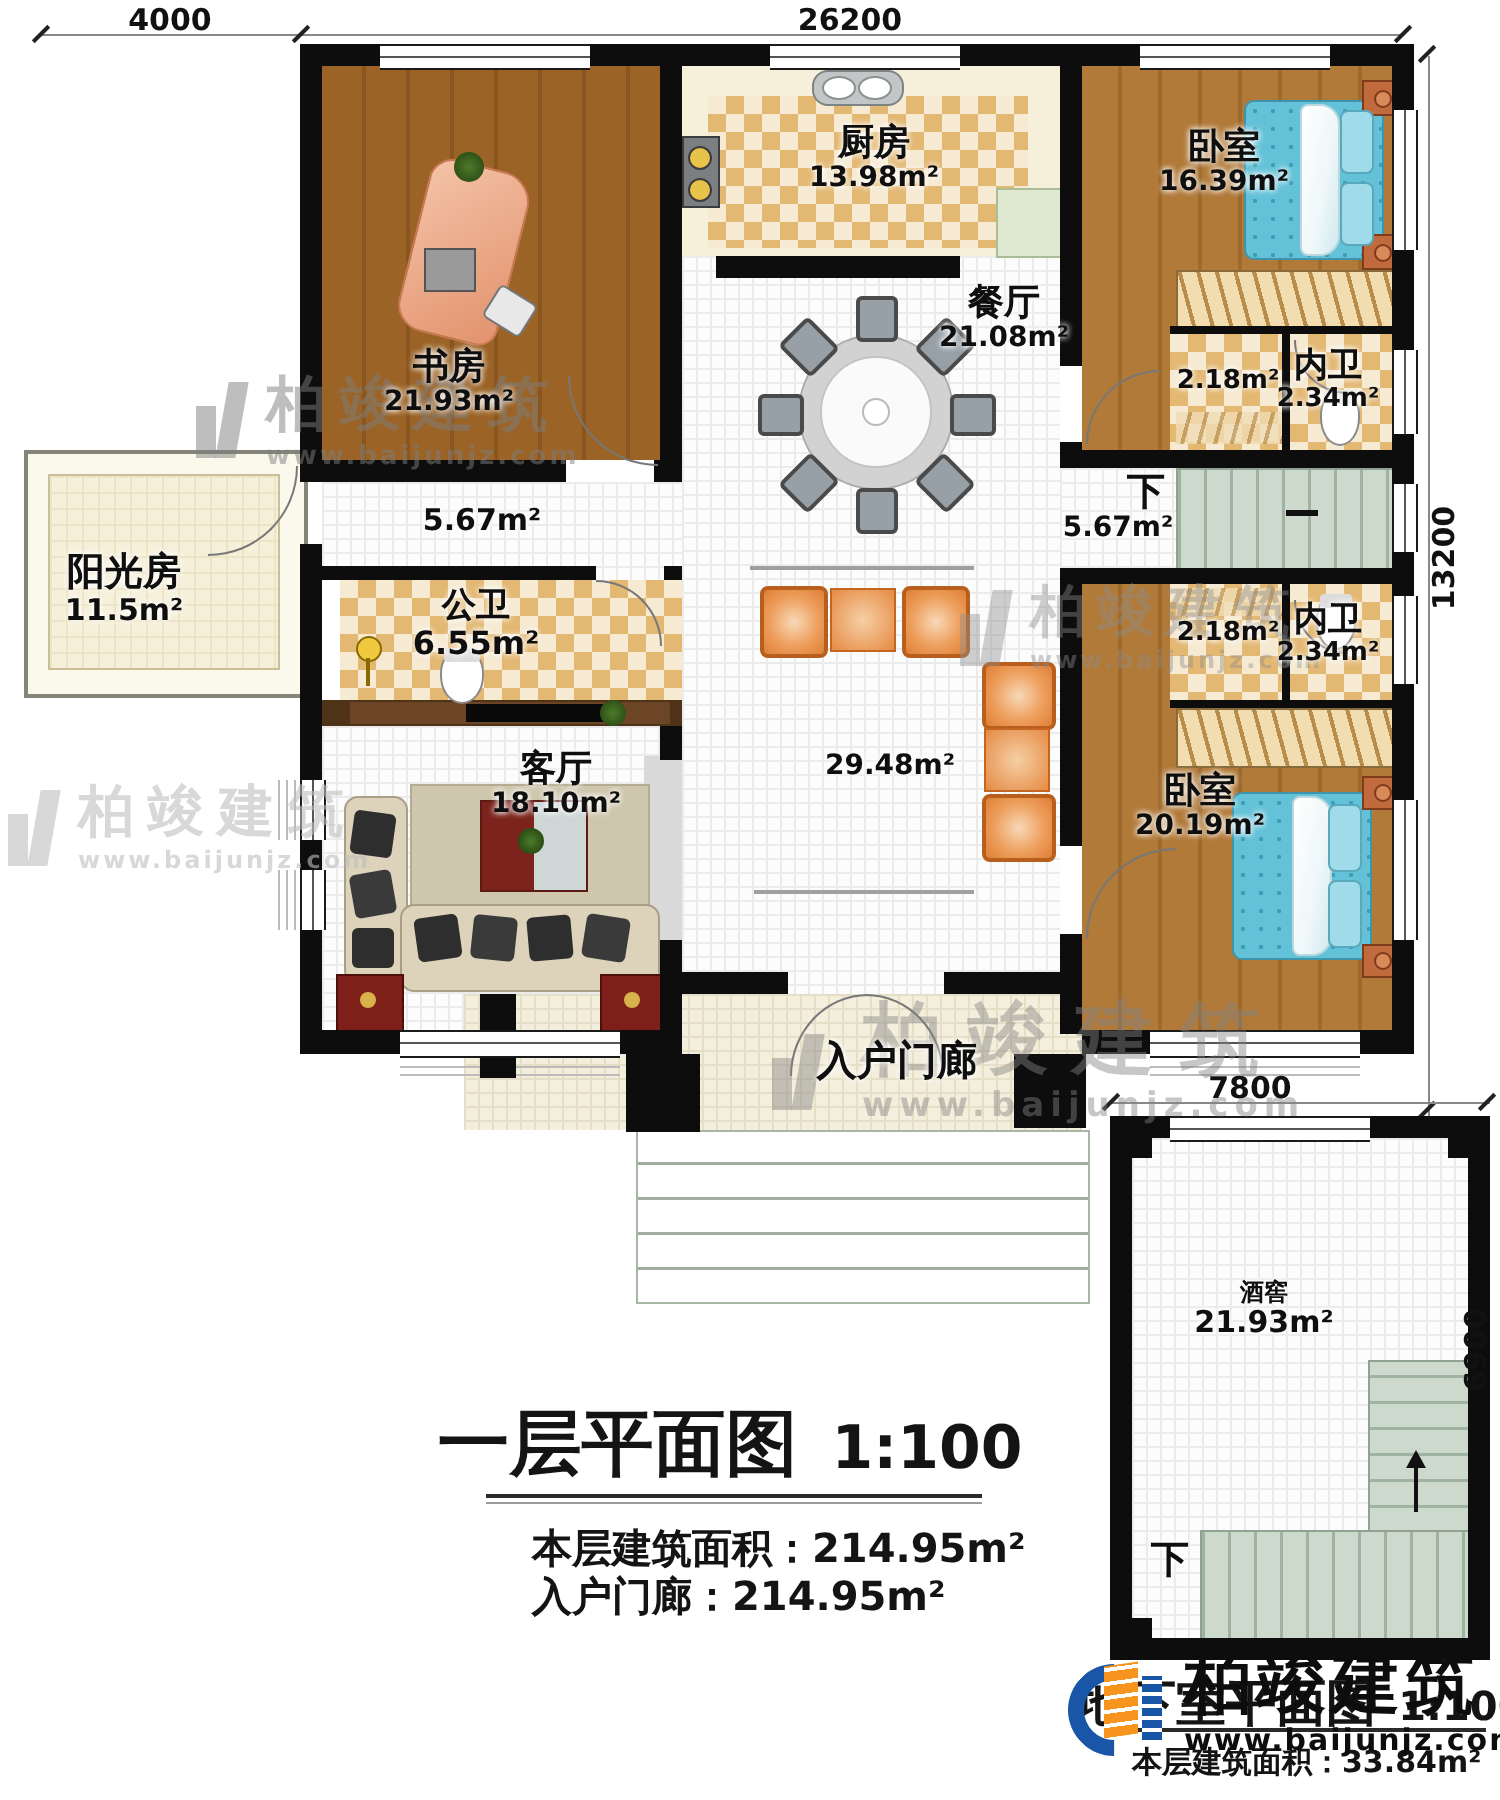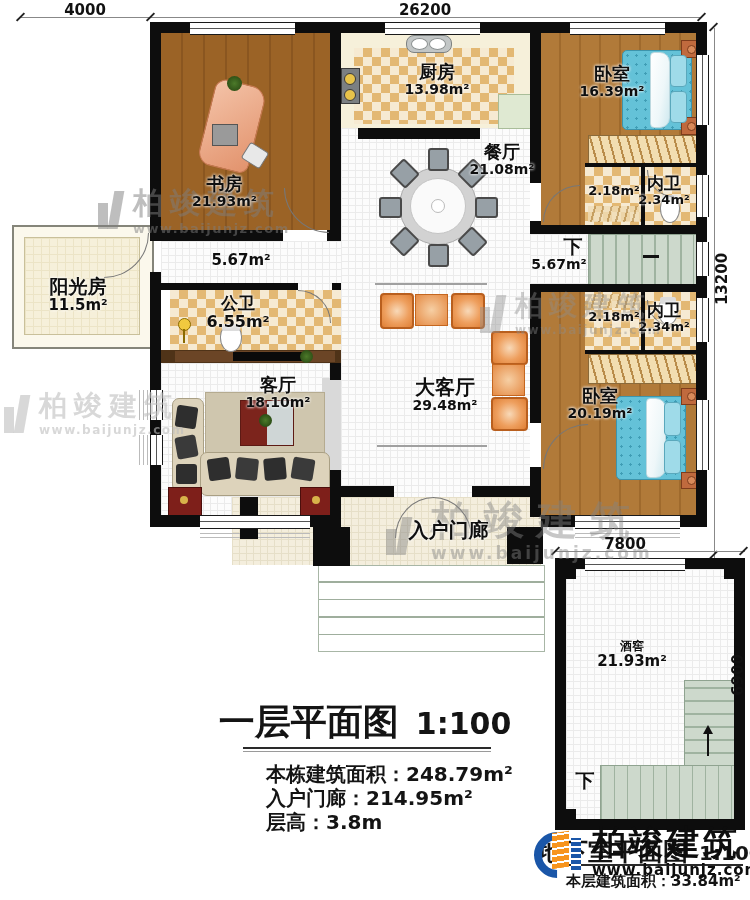--- a/index.html
+++ b/index.html
@@ -295,34 +295,33 @@
   </div>
   <div class="rlabel" style="left:560px;top:236px;width:26px">
     <div style="font-size:19px">下</div>
   </div>
   <div class="rlabel" style="left:527px;top:257px;width:64px">
     <div style="font-size:14px">5.67m²</div>
   </div>
   <div class="rlabel" style="left:205px;top:252px;width:72px">
     <div style="font-size:15px">5.67m²</div>
   </div>
-  <div class="rlabel" style="left:22px;top:276px;width:112px">
+  <div class="rlabel" style="left:6px;top:276px;width:112px">
     <div style="font-size:19px">阳光房</div>
     <div style="font-size:15px">11.5m²</div>
   </div>
   <div class="rlabel" style="left:196px;top:294px;width:84px">
     <div style="font-size:17px">公卫</div>
     <div style="font-size:16px">6.55m²</div>
   </div>
   <div class="rlabel" style="left:217px;top:375px;width:122px">
     <div class="rname">客厅</div>
     <div class="rarea">18.10m²</div>
   </div>
   <div class="rlabel" style="left:384px;top:376px;width:122px">
-    <div style="font-size:20px">大客厅</div>
     <div class="rarea">29.48m²</div>
   </div>
   <div class="rlabel" style="left:586px;top:310px;width:56px">
     <div style="font-size:13px">2.18m²</div>
   </div>
   <div class="rlabel" style="left:628px;top:301px;width:72px">
     <div style="font-size:17px">内卫</div>
     <div style="font-size:13px">2.34m²</div>
   </div>
   <div class="rlabel" style="left:545px;top:386px;width:110px">
@@ -369,23 +368,22 @@
     </div>
   </div>
 
   <div class="abs" style="left:200px;top:698px;width:330px;text-align:center;z-index:6;white-space:nowrap">
     <span style="font-size:36px;font-weight:700;color:#141414">一层平面图</span>
     <span style="font-size:30px;font-weight:700;color:#141414;margin-left:12px">1:100</span>
   </div>
   <div class="abs" style="left:243px;top:747px;width:248px;height:2.2px;background:#2a2a2a;z-index:6"></div>
   <div class="abs" style="left:243px;top:751px;width:248px;height:1px;background:#9a9a9a;z-index:6"></div>
   <div class="abs tstats" style="left:266px;top:762px;z-index:6">
-    <div>本栋建筑面积：248.79m²</div>
+    <div>本层建筑面积：214.95m²</div>
     <div>入户门廊：214.95m²</div>
-    <div>层高：3.8m</div>
   </div>
 
   <div class="abs" style="left:538px;top:835px;width:212px;text-align:center;z-index:6;white-space:nowrap">
     <span style="font-size:25px;font-weight:700;color:#141414">地下室平面图</span>
     <span style="font-size:20px;font-weight:700;color:#141414;margin-left:6px">1:100</span>
   </div>
   <div class="abs" style="left:558px;top:864px;width:185px;height:1.8px;background:#2a2a2a;z-index:6"></div>
   <div class="abs" style="left:566px;top:872px;font-size:15px;font-weight:700;color:#141414;z-index:6;white-space:nowrap">本层建筑面积：33.84m²</div>
 
   <div class="abs" style="left:534px;top:824px;z-index:9;display:flex;align-items:flex-start;gap:4px">

